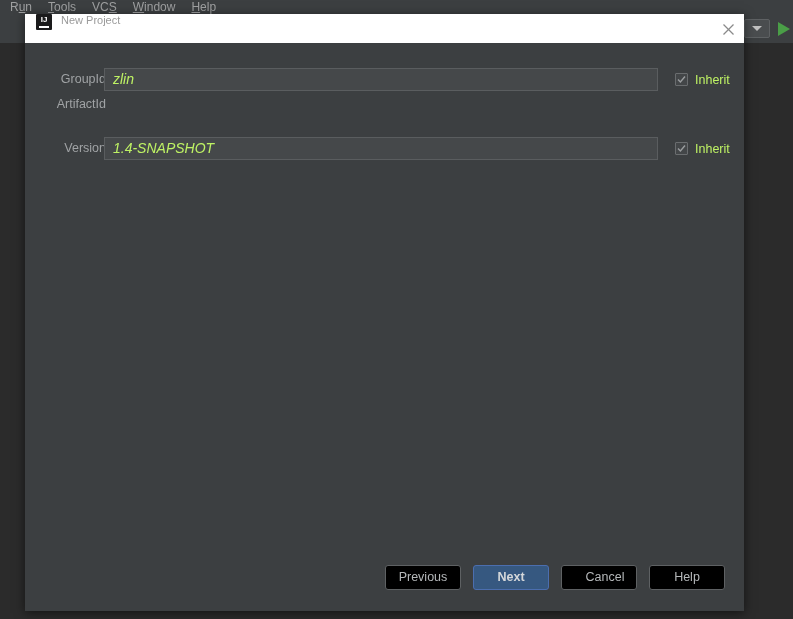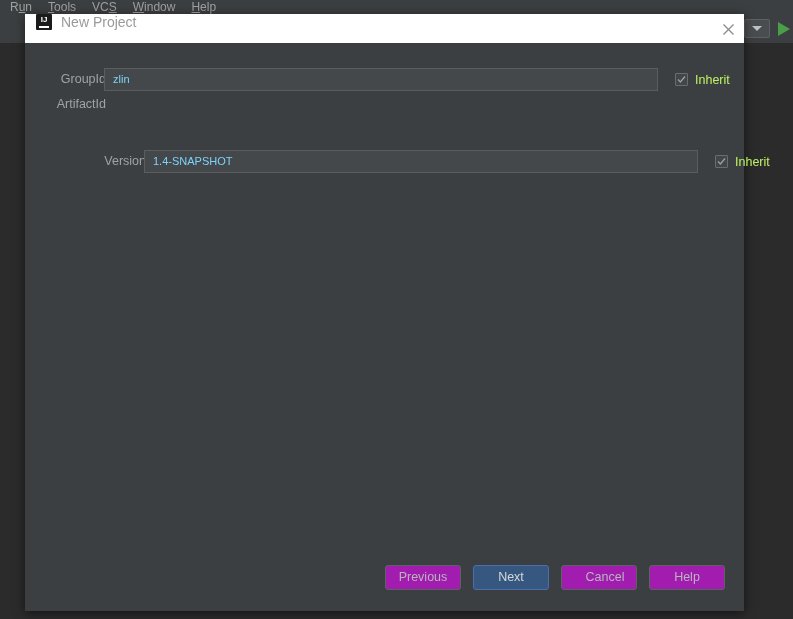--- a/index.html
+++ b/index.html
@@ -129,21 +129,21 @@
   .dialog-icon .ij-bar {
     position: absolute;
     left: 3px;
     bottom: 2px;
     width: 10px;
     height: 2px;
     background: #ffffff;
   }
   .dialog-title {
     color: #9a9a9a;
-    font-size: 14px;
+    font-size: 11px;
     white-space: nowrap;
   }
   .dialog-close {
     position: absolute;
     right: 8px;
     top: 7px;
     width: 16px;
     height: 16px;
     display: flex;
     align-items: center;
@@ -162,21 +162,21 @@
 
   
   .form-row {
     position: absolute;
     left: 0;
     width: 719px;
     height: 23px;
   }
   .row-0 { top: 25px; }
   .row-1 { top: 50px; }
-  .row-2 { top: 107px; margin-left: 40px; }
+  .row-2 { top: 94px; }
 
   .field-label {
     position: absolute;
     left: 11px;
     top: 0;
     width: 70px;
     height: 23px;
     line-height: 23px;
     text-align: right;
     color: #a0a3a5;
@@ -184,26 +184,27 @@
     white-space: nowrap;
   }
   .field-input {
     position: absolute;
     top: 0;
     left: 79px;
     height: 23px;
     background: #45484a;
     border: 1px solid #5a5d5f;
     box-sizing: border-box;
-    color: #7dd3fc;
-    font-size: 11px;
+    color: #bef264;
+    font-size: 14px;
     line-height: 21px;
     padding-left: 8px;
     white-space: nowrap;
     overflow: hidden;
+    font-style: italic;
   }
   .w-short { width: 554px; }
   .w-long  { width: 583px; }
 
   .inherit-box {
     position: absolute;
     left: 650px;
     top: 0;
     height: 23px;
     display: flex;
@@ -231,32 +232,32 @@
     position: absolute;
     left: 0;
     bottom: 0;
     width: 719px;
     height: 58px;
   }
   .btn {
     position: absolute;
     top: 12px;
     height: 25px;
-    background: #a21caf;
+    background: #000000;
     border: 1px solid #5e6163;
     border-radius: 3px;
     box-sizing: border-box;
     color: #b5b8ba;
     font-size: 12.5px;
     line-height: 23px;
     text-align: center;
     white-space: nowrap;
   }
   .btn-previous { left: 360px; width: 76px; }
-  .btn-next     { left: 448px; width: 76px; background: #365880; border-color: #4b6eaf; color:#d5d8da; font-weight:normal; }
+  .btn-next     { left: 448px; width: 76px; background: #365880; border-color: #4b6eaf; color:#d5d8da; font-weight:bold; }
   .btn-cancel   { left: 536px; width: 76px; padding-left: 12px; }
   .btn-help     { left: 624px; width: 76px; }
 </style>
 </head>
 <body>
 
 <div class="menubar">
   <div class="menu-item"><span>R</span><span class="mn">u</span><span>n</span></div>
   <div class="menu-item"><span></span><span class="mn">T</span><span>ools</span></div>
   <div class="menu-item"><span>VC</span><span class="mn">S</span><span></span></div>

